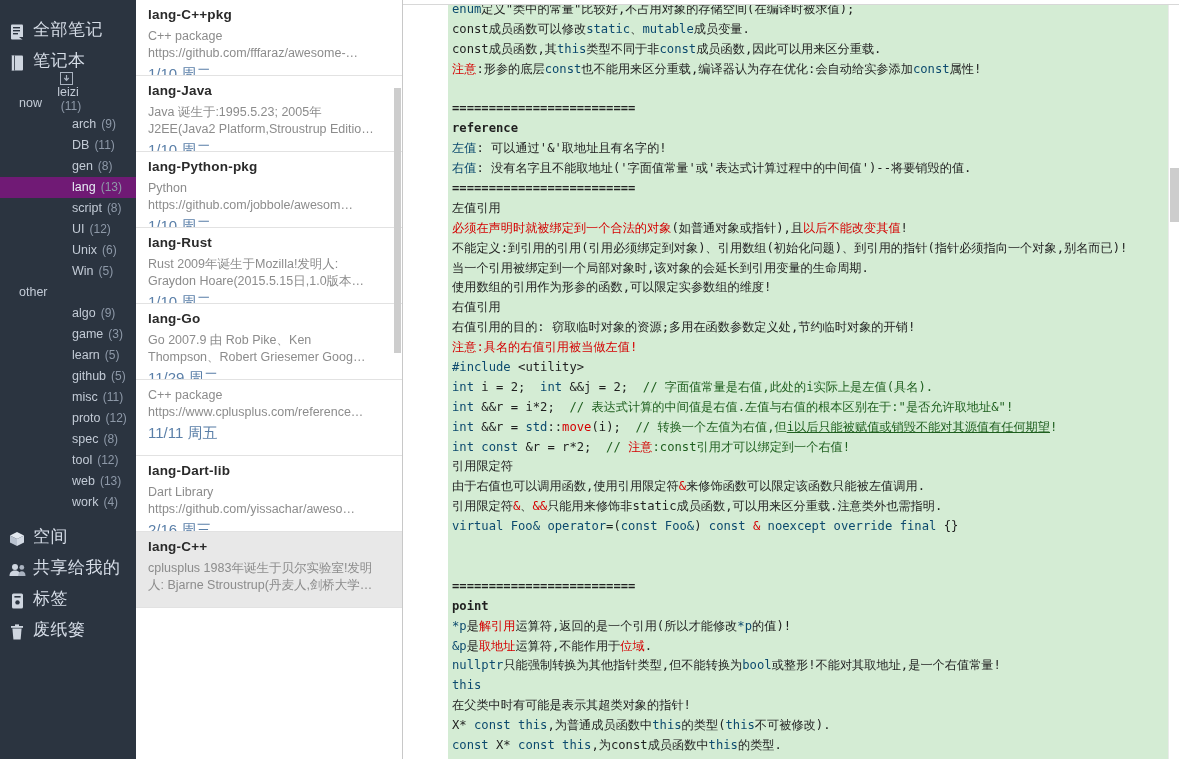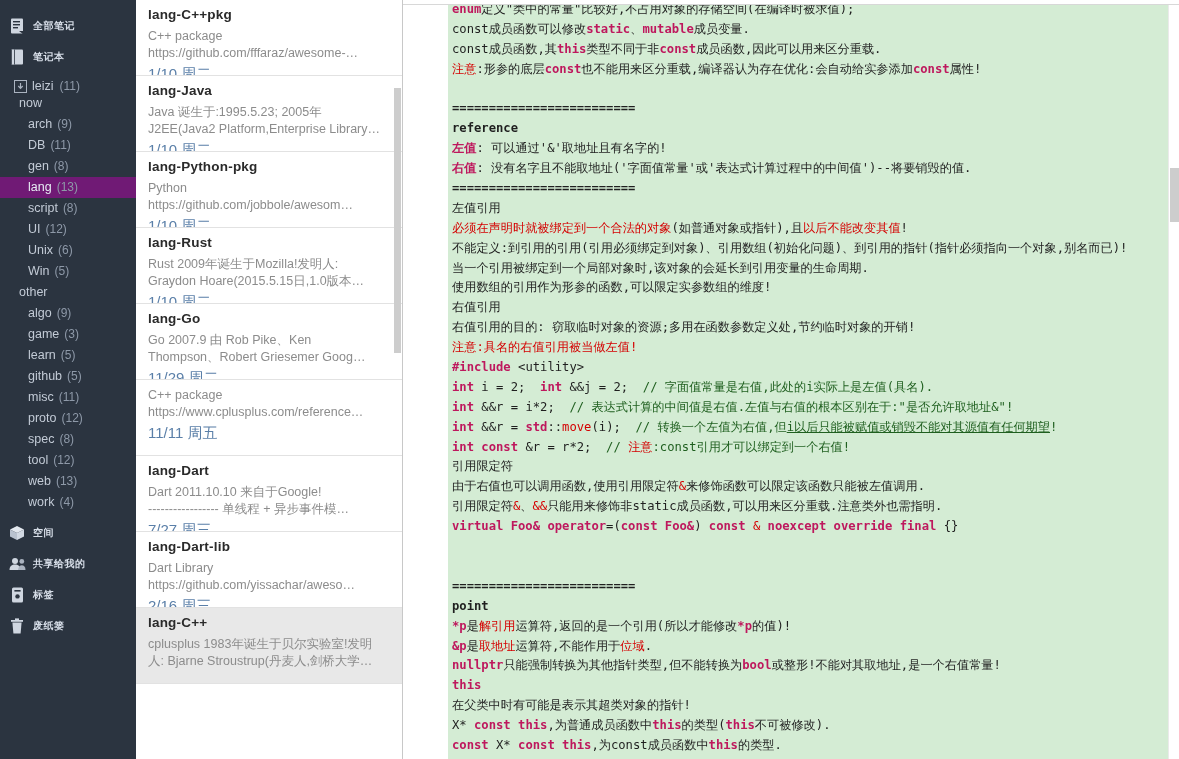--- a/index.html
+++ b/index.html
@@ -17,49 +17,48 @@
     background: #2b3440;
     color: #cfd6e0;
     font-size: 13px;
     padding-top: 2px;
     overflow: hidden;
     flex: 0 0 136px;
     position: relative;
   }
   .sb-top { height: 8px; }
   .sb-major {
-    display: flex; align-items: center;
+    display: flex; align-items: flex-end;
     height: 31px;
     padding-left: 6px;
     color: #d6dde7;
-    font-size: 10px;
-    font-weight: bold;
+    font-size: 17px;
   }
   .sb-major .ico { width: 22px; height: 18px; display:inline-flex; align-items:center; justify-content:center; margin-right: 5px; }
   .sb-major .lbl { letter-spacing: 0.5px; }
 
   .sb-nb-row {
-    display: flex; align-items: flex-end;
+    display: flex; align-items: center;
     height: 21px;
     font-size: 12.5px;
-    padding-left: 12px;
     color: #c3cbd6;
+    flex-direction: column;
   }
   .sb-nb-row .ico { width: 16px; height: 14px; display:inline-flex; align-items:center; justify-content:center; margin-right: 4px; }
   .sb-nb-row .cnt { color: #8e99a8; margin-left: 6px; font-size: 12px; }
 
   .sb-group {
     height: 21px; line-height: 21px;
     padding-left: 19px;
     font-size: 12.5px;
     color: #c3cbd6;
   }
   .sb-leaf {
     height: 21px; line-height: 21px;
-    padding-left: 28px;
+    padding-left: 72px;
     font-size: 12.5px;
     color: #c3cbd6;
     white-space: nowrap;
   }
   .sb-leaf .cnt { color: #8e99a8; margin-left: 5px; font-size: 12px; }
   .sb-leaf.sel { background: #701a75; color: #e7edf4; }
   .sb-bottom { margin-top: 4px; }
 
   svg { display:block; }
 
@@ -121,21 +120,21 @@
     font-family: "DejaVu Sans Mono", monospace;
     font-size: 12.2px;
     line-height: 19.9px;
     color: #1f1f1f;
     white-space: pre;
     position: relative;
   }
   .ln { height: 19.9px; white-space: pre; overflow: hidden; }
   .ln.b { position: relative; }
 
-  .kw   { color: #be185d; font-weight: bold; }
+  .kw   { color: #0c4a6e; }
   .red  { color: #d40000; }
   .blk  { color: #1f1f1f; }
   .u    { text-decoration: underline; }
   .cmt  { color: #1f5f1f; margin-top: 33px; }
   .bold { font-weight: bold; }
 
   .ed-scroll {
     position: absolute; right: 0; top: 5px; width: 11px; bottom: 0;
     background: #ffffff; border-left: 1px solid #eaeaea;
   }
@@ -259,21 +258,21 @@
           <div class="snip">
             <div>C++ package</div>
             <div>https://github.com/fffaraz/awesome-…</div>
           </div>
           <div class="date">1/10 周二</div>
         </div>
         <div class="note">
           <div class="title">lang-Java</div>
           <div class="snip">
             <div>Java 诞生于:1995.5.23; 2005年</div>
-            <div>J2EE(Java2 Platform,Enterprise Library…</div>
+            <div>J2EE(Java2 Platform,Stroustrup Editio…</div>
           </div>
           <div class="date">1/10 周二</div>
         </div>
         <div class="note">
           <div class="title">lang-Python-pkg</div>
           <div class="snip">
             <div>Python</div>
             <div>https://github.com/jobbole/awesom…</div>
           </div>
           <div class="date">1/10 周二</div>
@@ -293,28 +292,20 @@
             <div>Thompson、Robert Griesemer Goog…</div>
           </div>
           <div class="date">11/29 周二</div>
         </div>
         <div class="note">
           <div class="snip">
             <div>C++ package</div>
             <div>https://www.cplusplus.com/reference…</div>
           </div>
           <div class="date">11/11 周五</div>
-        </div>
-        <div class="note">
-          <div class="title">lang-Dart</div>
-          <div class="snip">
-            <div>Dart 2011.10.10 来自于Google!</div>
-            <div>----------------- 单线程 + 异步事件模…</div>
-          </div>
-          <div class="date">7/27 周三</div>
         </div>
         <div class="note">
           <div class="title">lang-Dart-lib</div>
           <div class="snip">
             <div>Dart Library</div>
             <div>https://github.com/yissachar/aweso…</div>
           </div>
           <div class="date">2/16 周三</div>
         </div>
         <div class="note sel">

